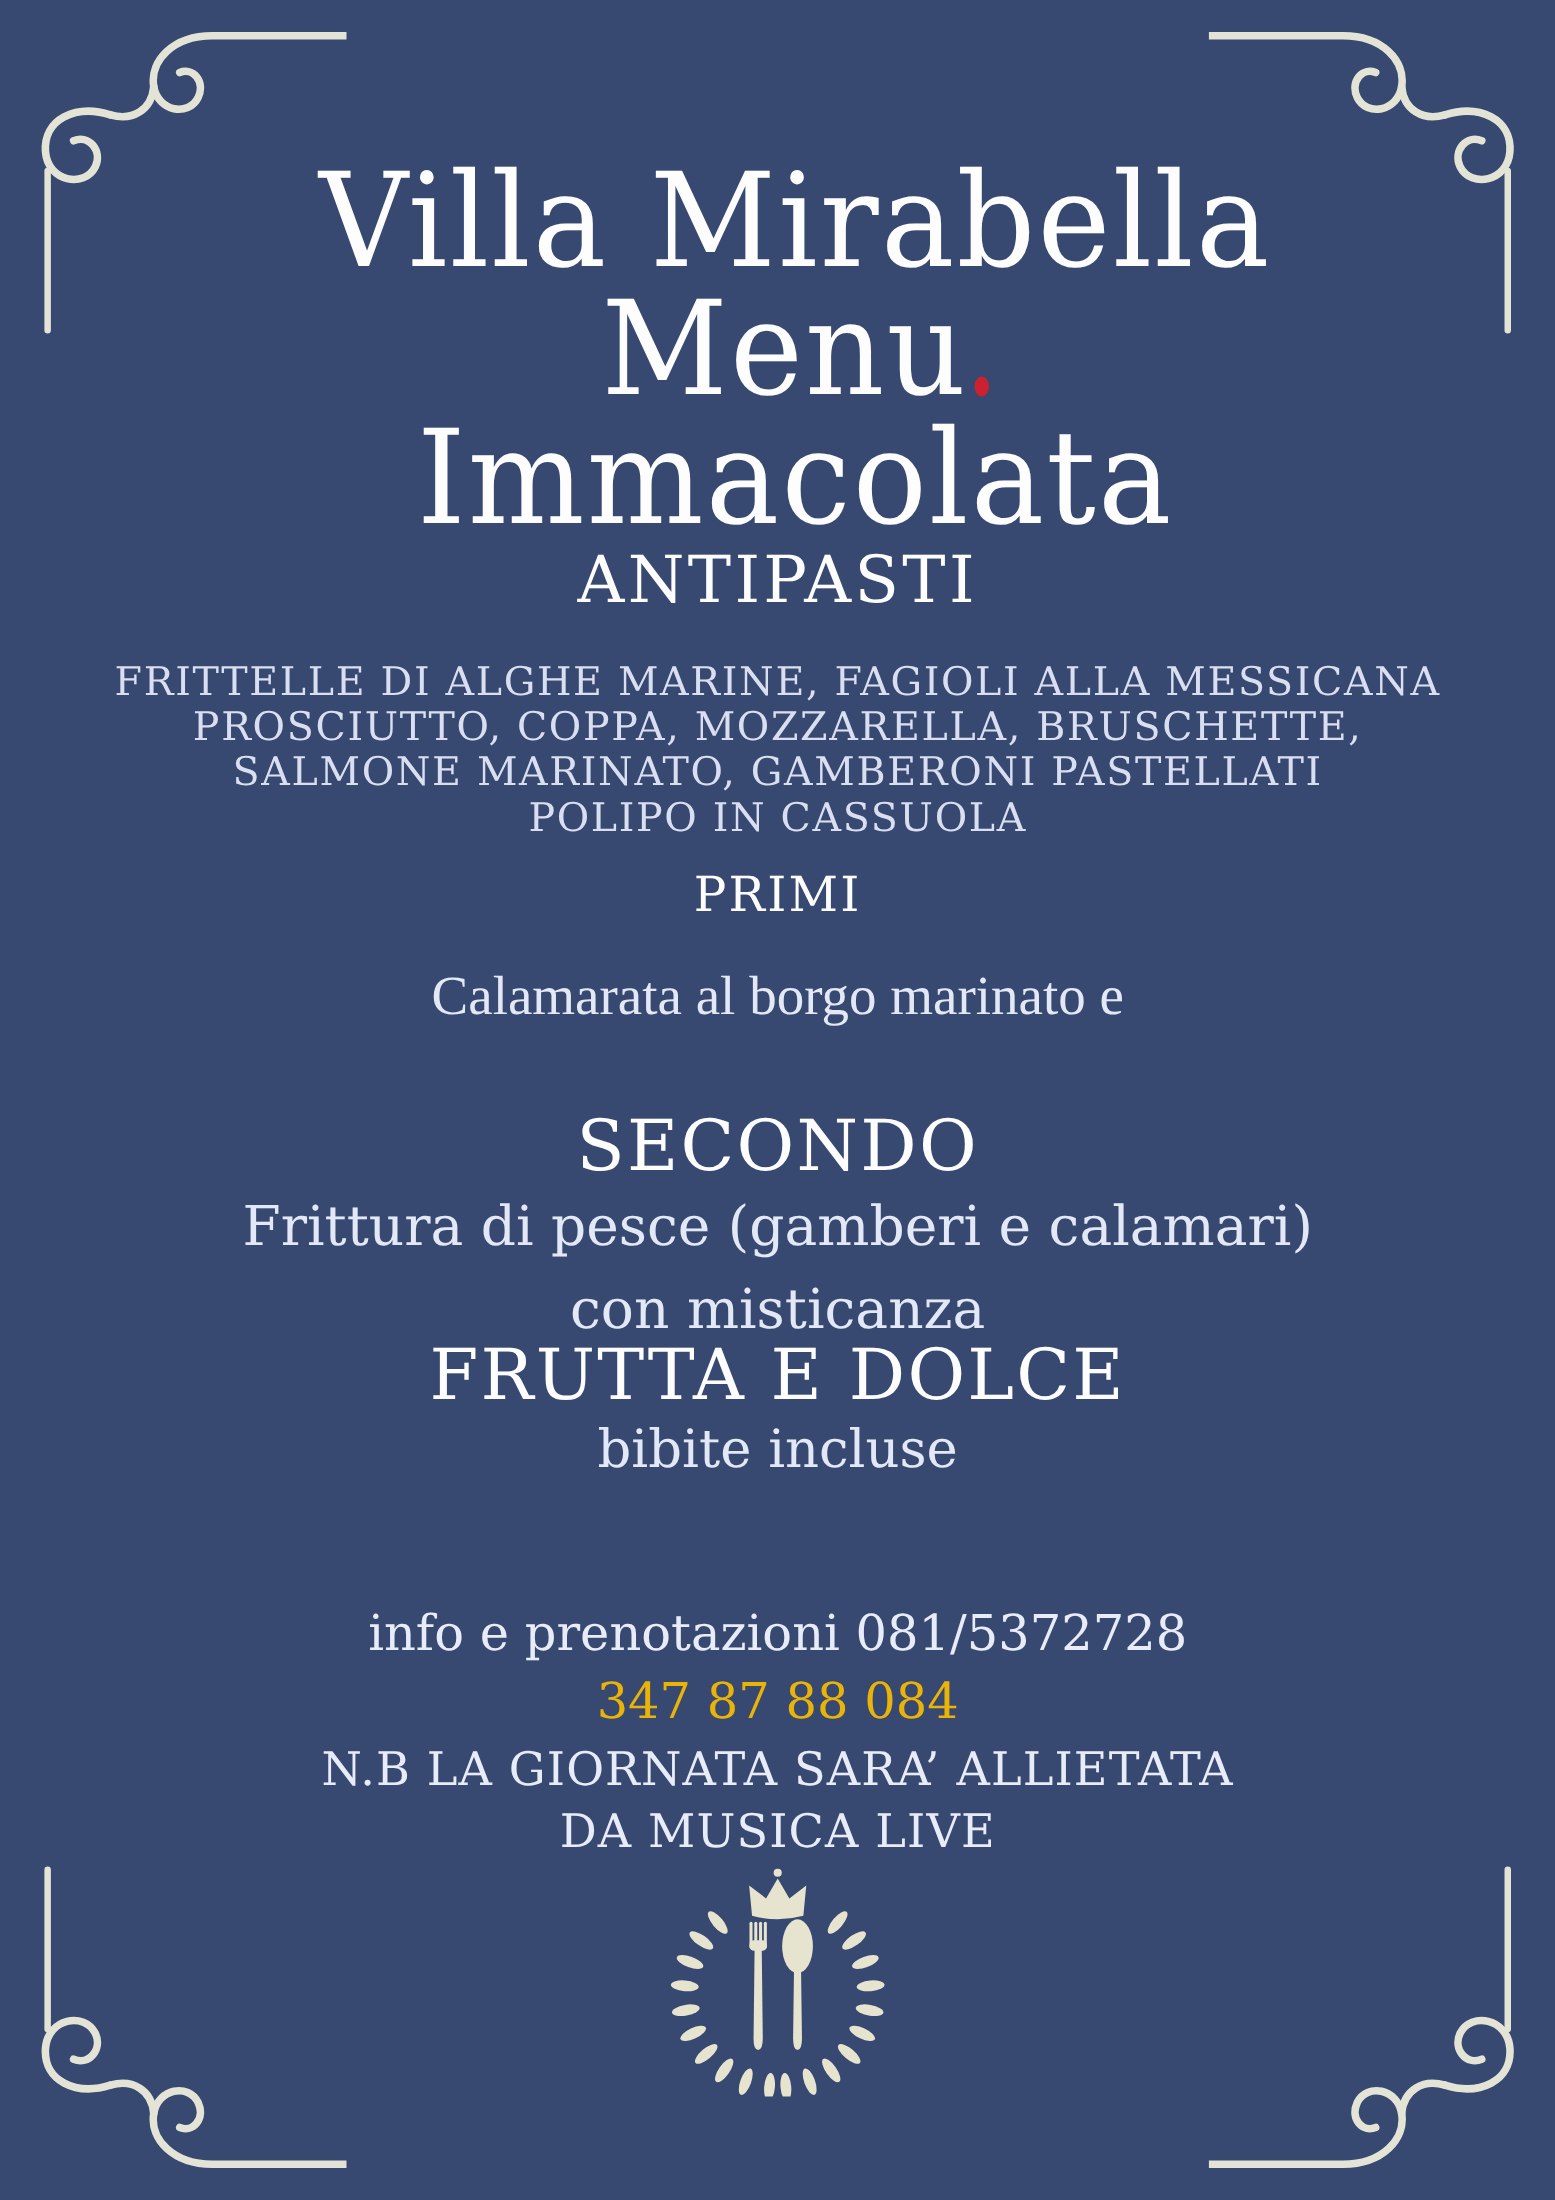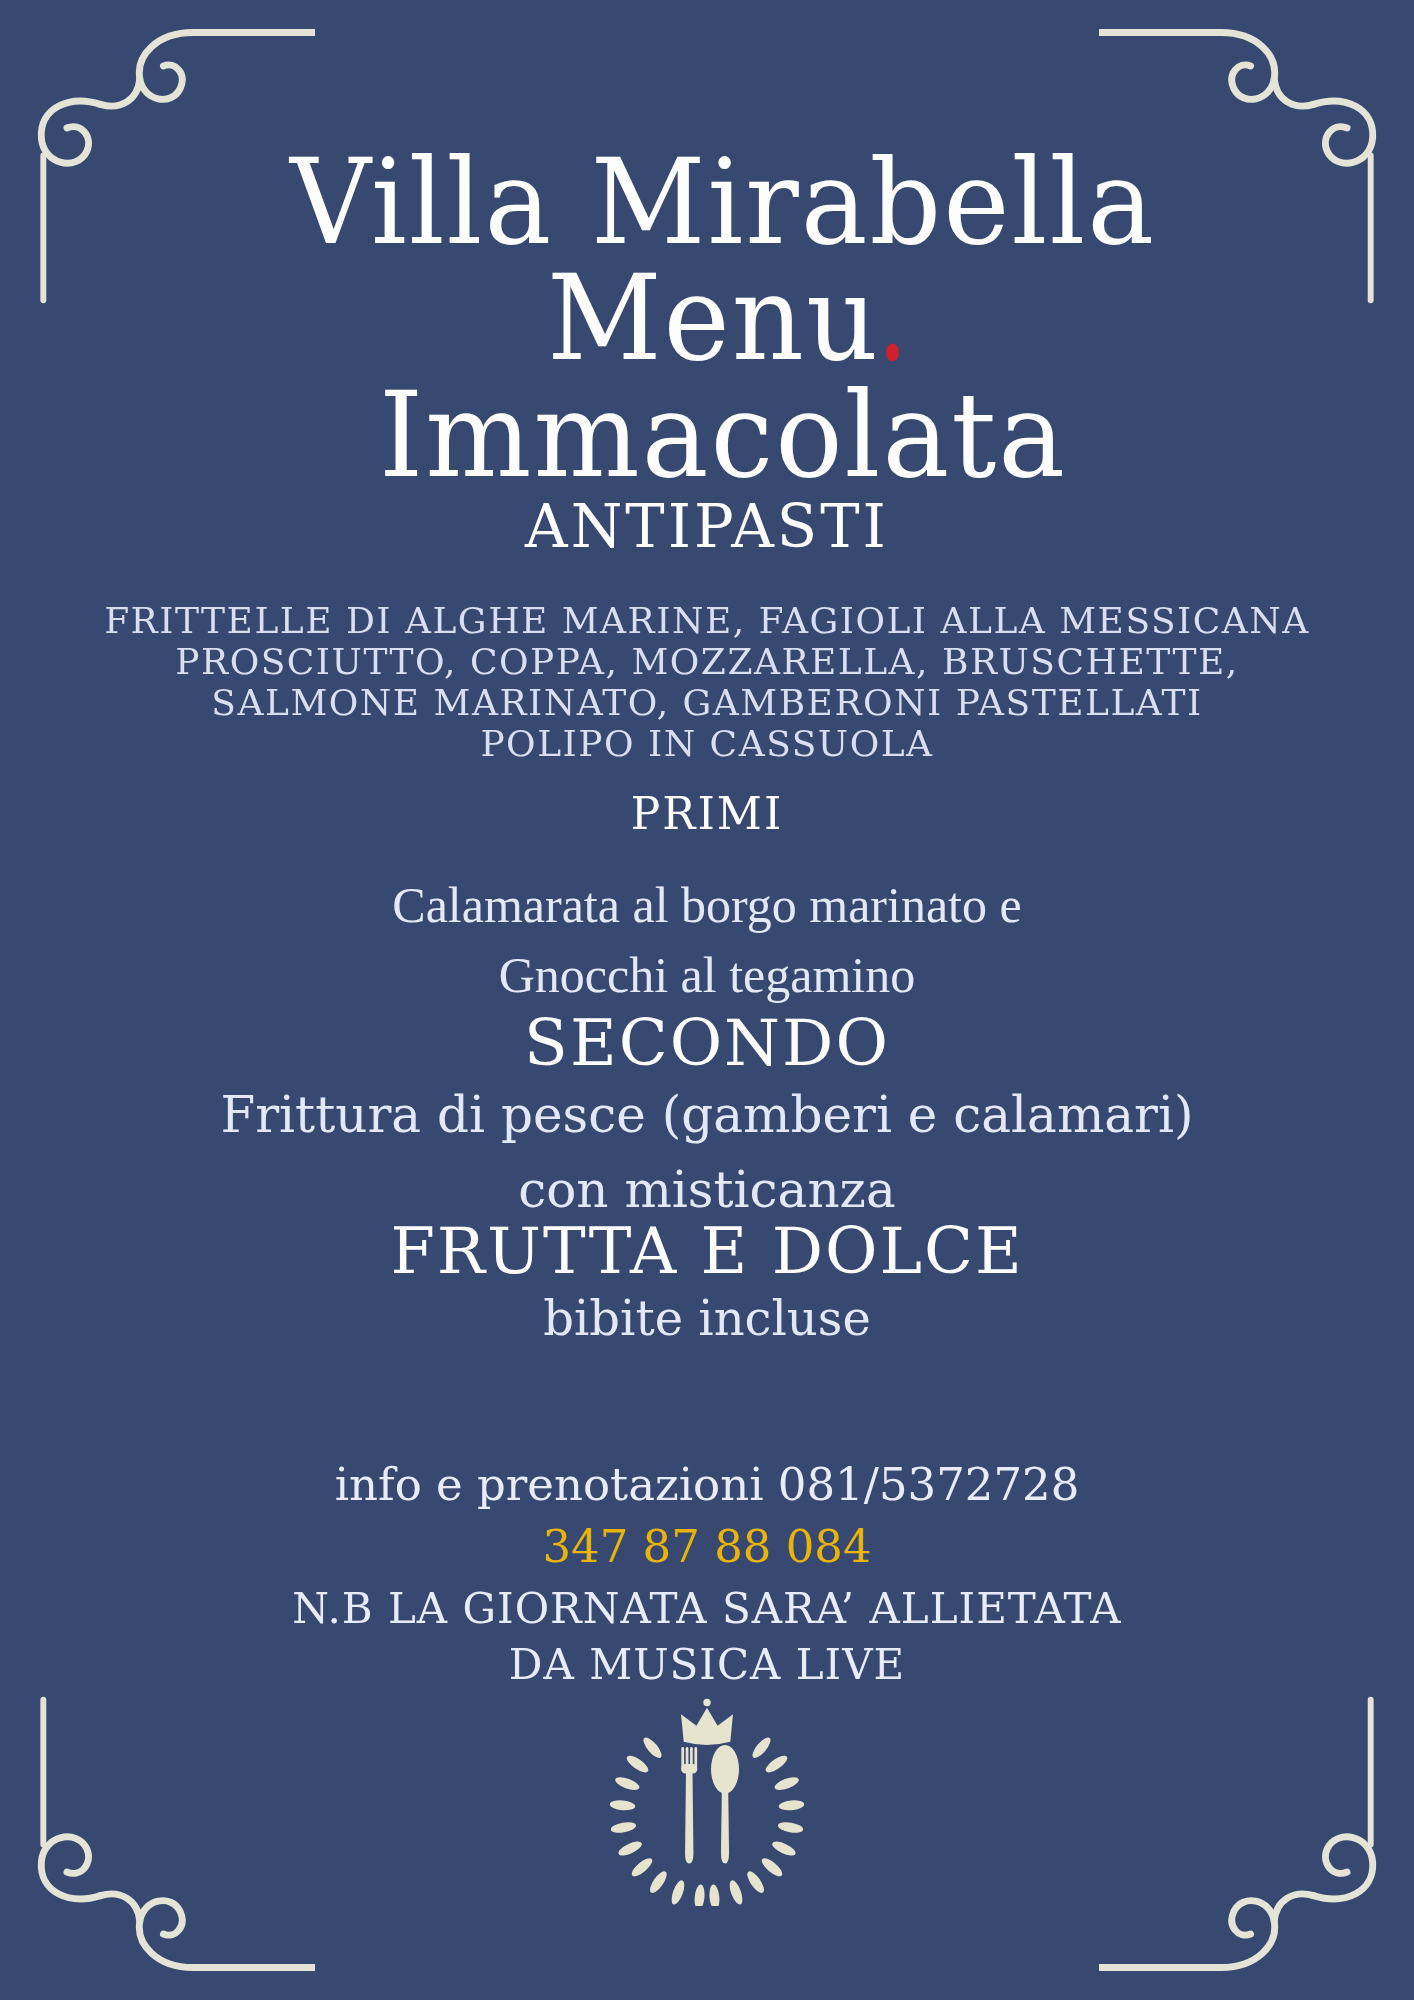--- a/index.html
+++ b/index.html
@@ -89,21 +89,20 @@
   <div class="blk list">
     <div>FRITTELLE DI ALGHE MARINE, FAGIOLI ALLA MESSICANA</div>
     <div>PROSCIUTTO, COPPA, MOZZARELLA, BRUSCHETTE,</div>
     <div>SALMONE MARINATO, GAMBERONI PASTELLATI</div>
     <div>POLIPO IN CASSUOLA</div>
   </div>
 
   <div class="blk h-primi">PRIMI</div>
   <div class="blk items-primi">
     <div>Calamarata al borgo marinato e</div>
-    <div>Gnocchi al tegamino</div>
   </div>
 
   <div class="blk h-secondo">SECONDO</div>
   <div class="blk items-secondo">
     <div>Frittura di pesce (gamberi e calamari)</div>
     <div>con misticanza</div>
   </div>
 
   <div class="blk h-frutta">FRUTTA E DOLCE</div>
   <div class="blk note">bibite incluse</div>

